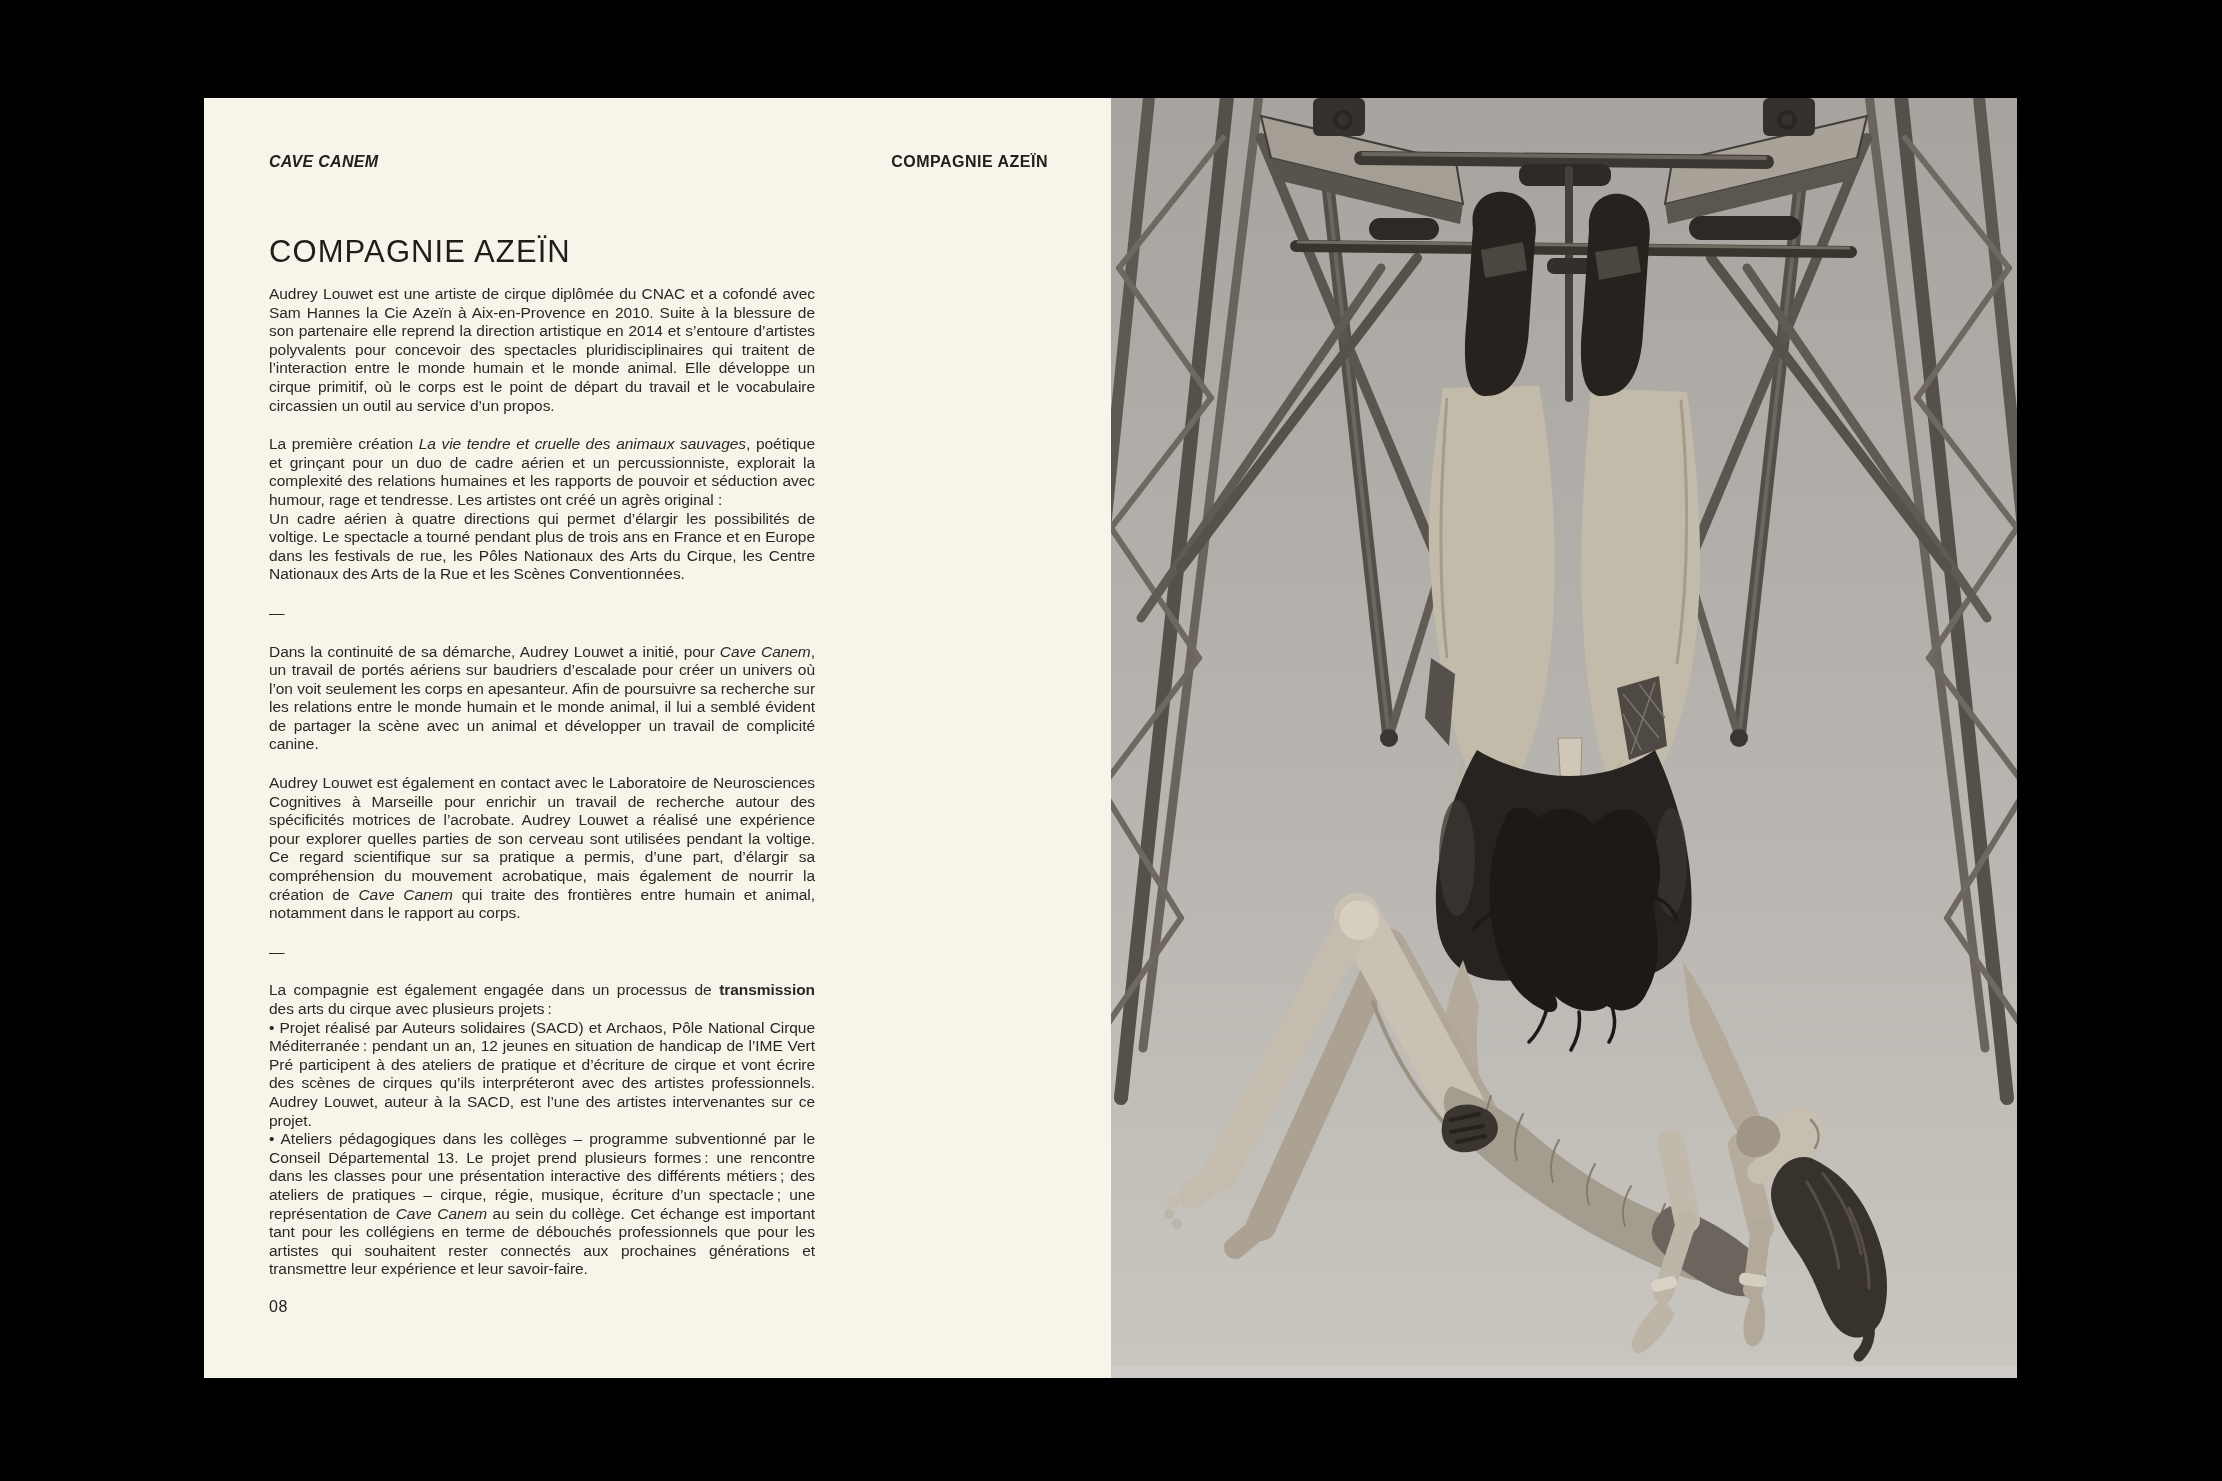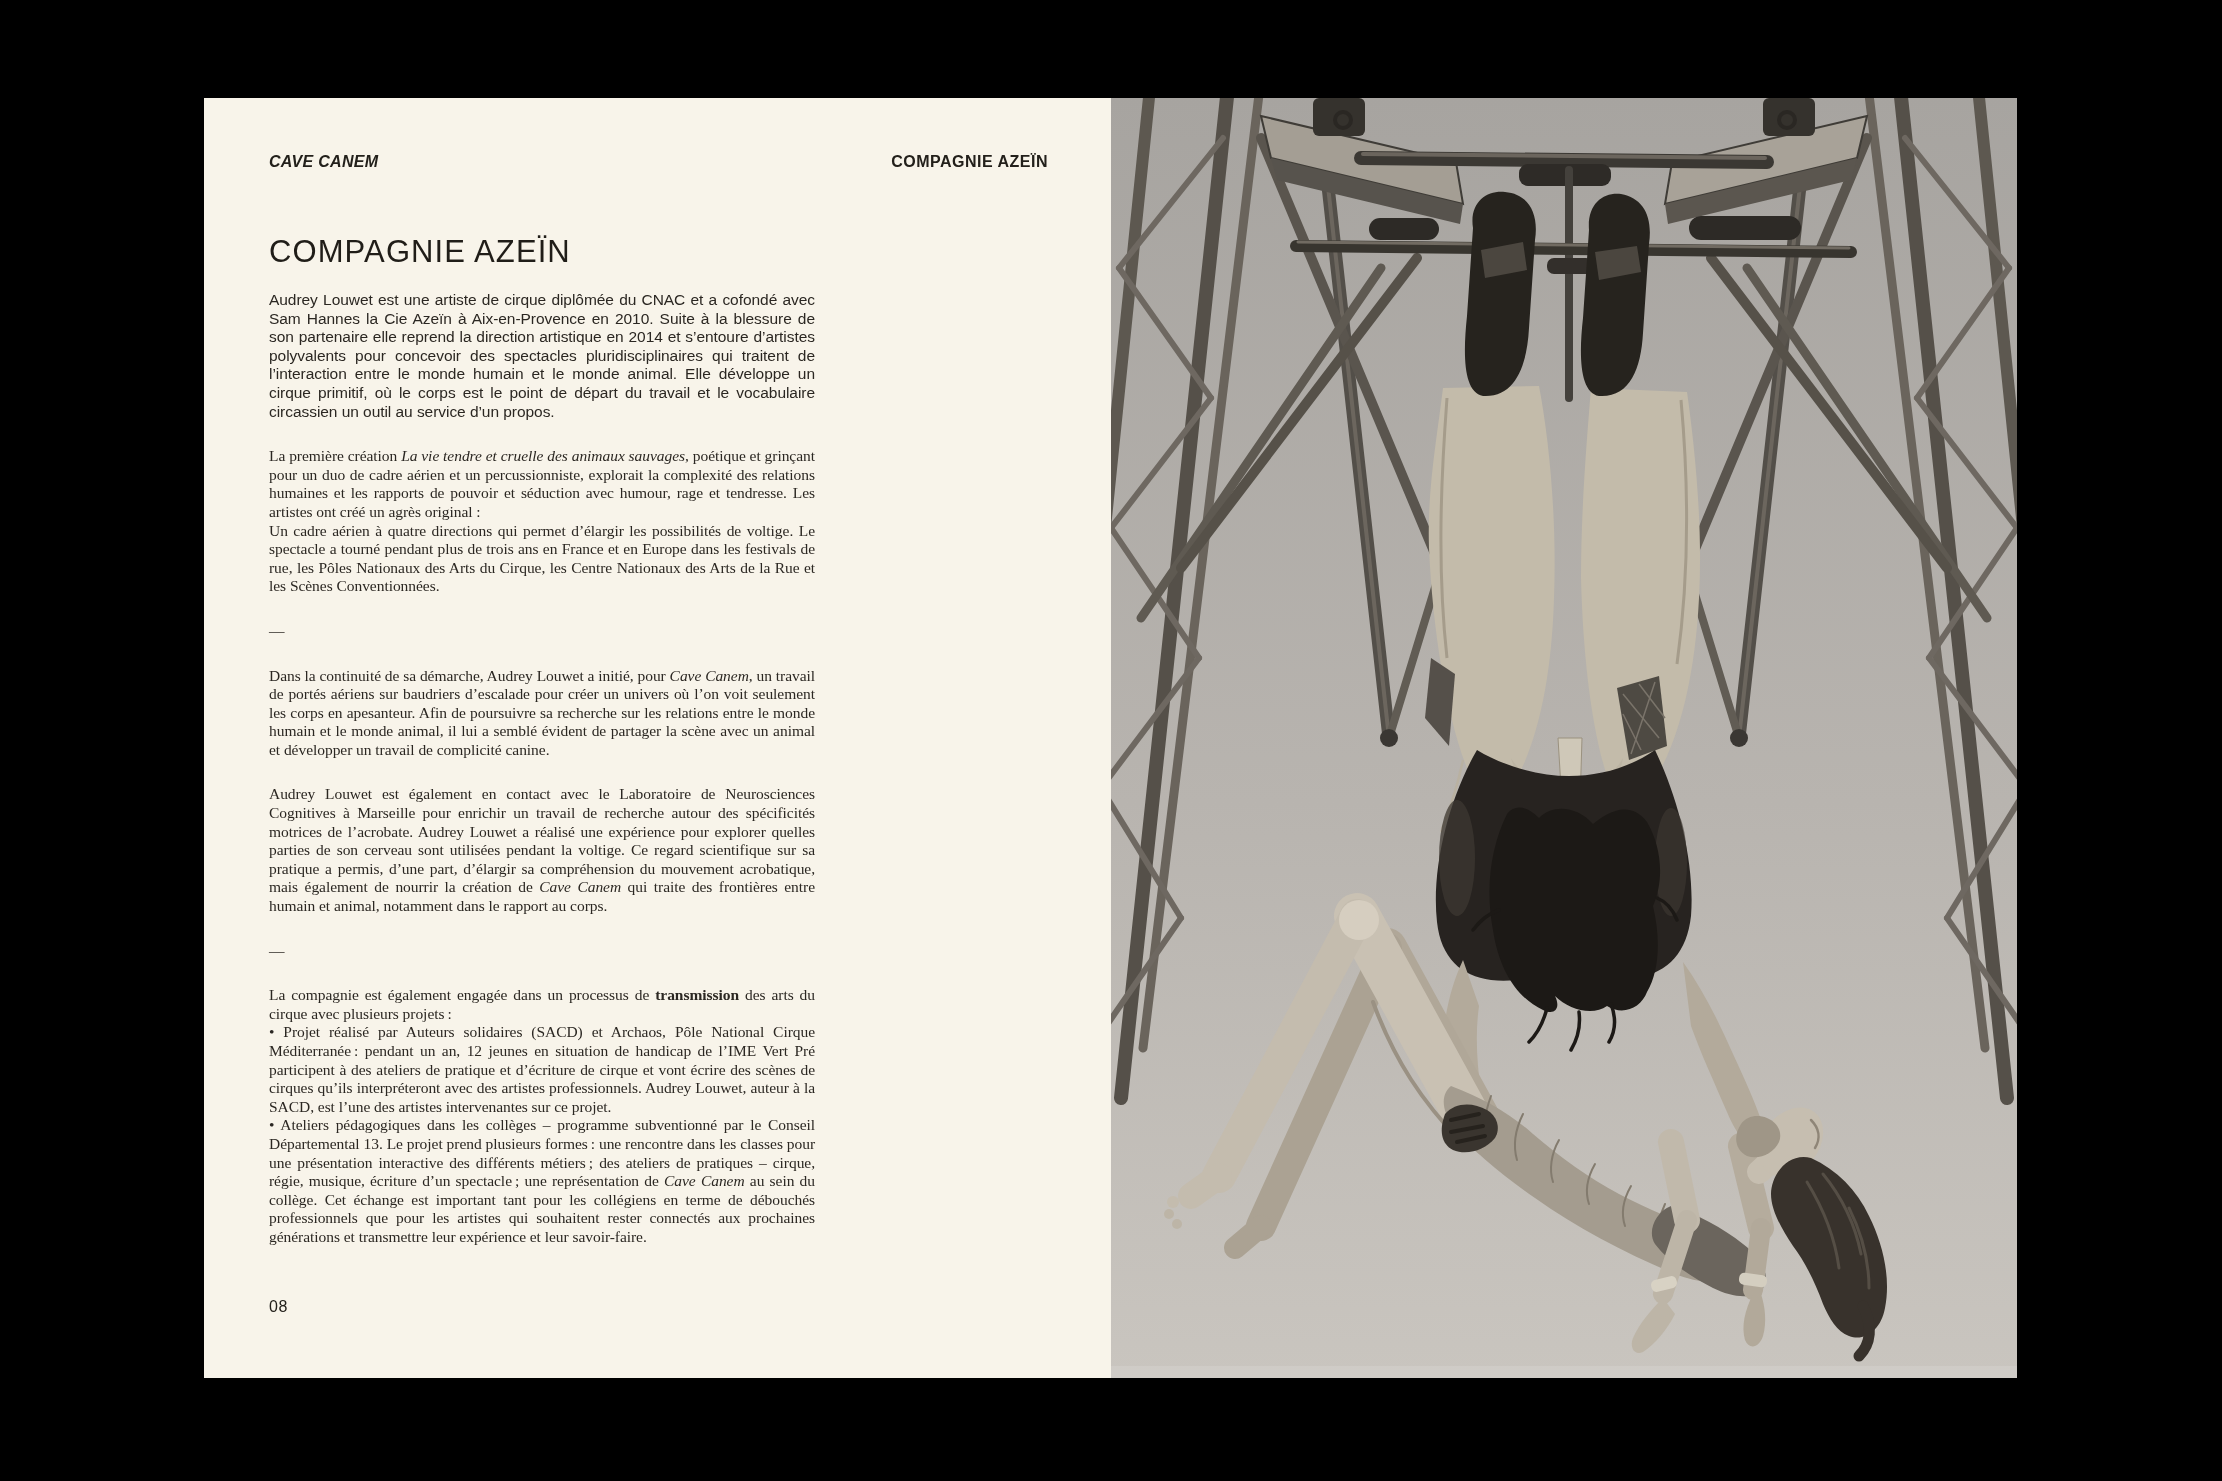--- a/index.html
+++ b/index.html
@@ -6,24 +6,24 @@
   .stage{position:relative;width:2222px;height:1481px;background:#000;overflow:hidden;
          font-family:"Liberation Sans",sans-serif;}
   .spread{position:absolute;left:204px;top:98px;width:1813px;height:1280px;display:flex;}
   .page-left{position:relative;width:907px;height:1280px;background:#f8f4ea;color:#28241f;flex:0 0 auto;}
   .page-right{position:relative;width:906px;height:1280px;background:#b5b1ac;overflow:hidden;flex:0 0 auto;}
   .runhead{position:absolute;top:55px;font-size:16px;font-weight:bold;color:#23201b;}
   .runhead-left{left:65px;font-style:italic;letter-spacing:.3px;}
   .runhead-right{right:63px;letter-spacing:.5px;}
   .doc-title{position:absolute;left:65px;top:136px;font-size:31px;font-weight:500;
              letter-spacing:1.1px;color:#201d18;}
-  .bodycol{position:absolute;left:65px;top:193px;width:546px;font-size:15.5px;
+  .bodycol{position:absolute;left:65px;top:187px;width:546px;font-size:15.5px;
            line-height:18.6px;letter-spacing:-.05px;text-align:justify;color:#2b2722;}
   .para{margin:0;}
-  .para + .para, .sep + .para, .para + .sep{margin-top:26px;font-family:Liberation Serif, serif;}
+  .para + .para, .sep + .para, .para + .sep{margin-top:20px;}
   .sep{text-align:left;}
   .i{font-style:italic;}
   .b{font-weight:bold;}
   .pagenum{position:absolute;left:65px;top:1200px;font-size:16px;font-weight:500;
            letter-spacing:.6px;color:#23201b;}
   .photo-svg{position:absolute;left:0;top:0;width:906px;height:1280px;display:block;}
 </style>
 </head>
 <body>
 

